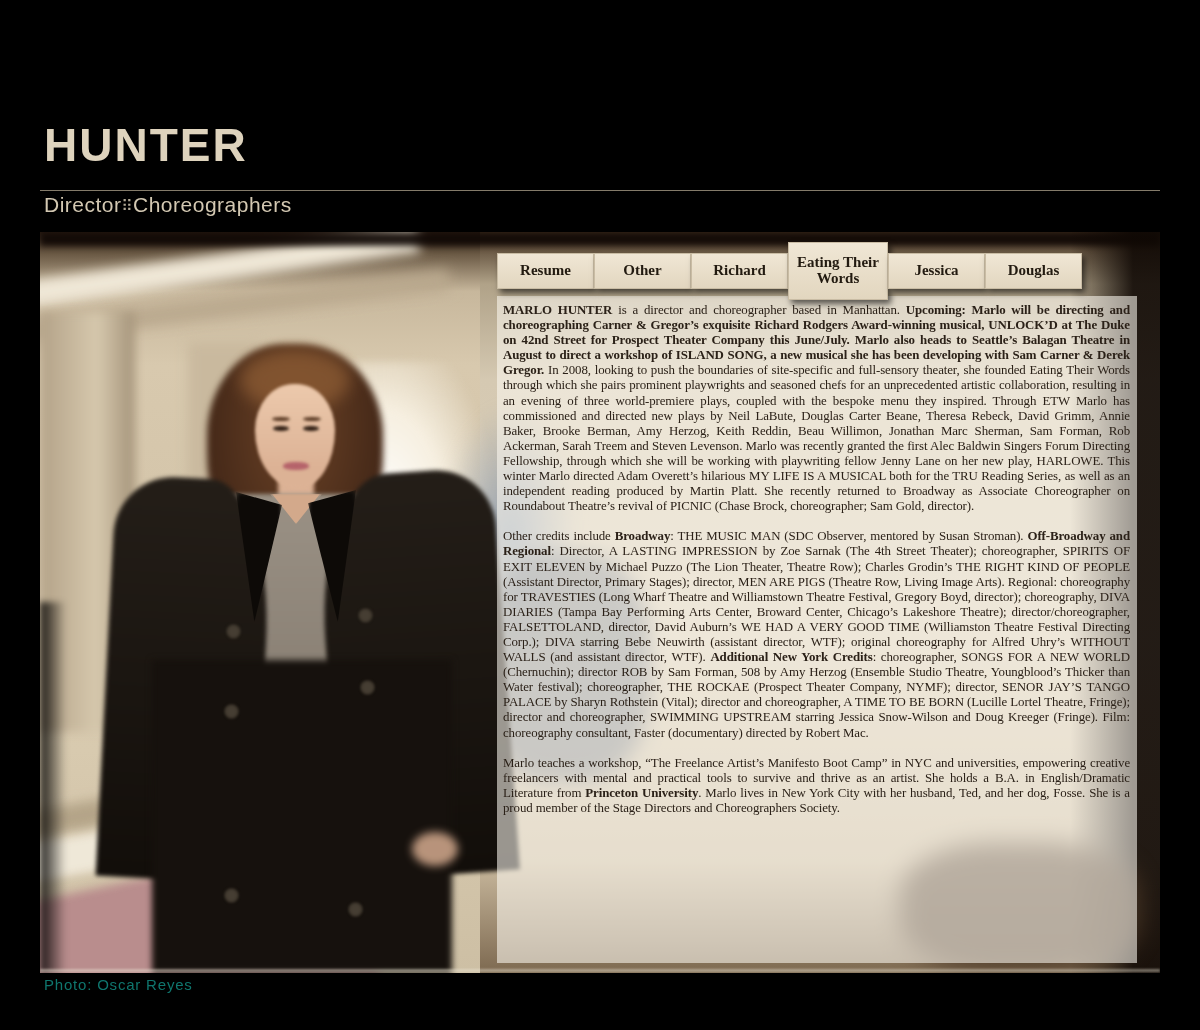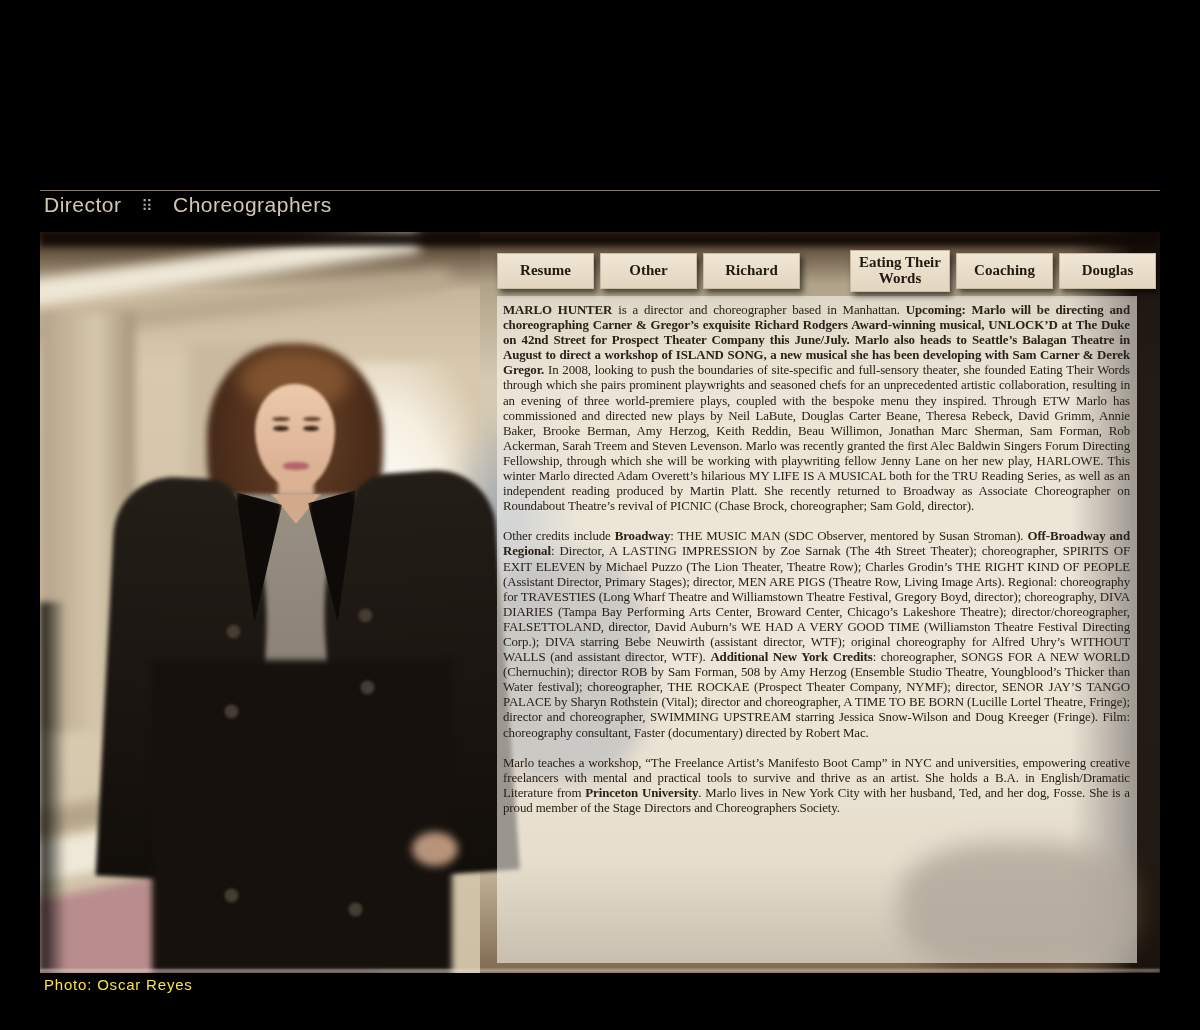--- a/index.html
+++ b/index.html
@@ -15,21 +15,21 @@
   html,body{width:1200px;height:1030px;overflow:hidden;}
   body{background:var(--page-bg);font-family:"Liberation Sans",sans-serif;position:relative;}
 
   
   .site-header{position:absolute;left:44px;top:78px;width:1116px;}
   .site-title{color:var(--accent-beige);font-family:"Liberation Sans",sans-serif;
     font-weight:bold;font-size:46px;line-height:45px;letter-spacing:2px;}
   .title-rule{position:absolute;left:40px;top:190px;width:1120px;height:1px;
     background:var(--rule-color);opacity:.8;}
   .subtitle{position:absolute;left:44px;top:193px;color:var(--subtitle-beige);
-    font-size:21px;letter-spacing:.5px;display:flex;align-items:center;gap:20px;}
+    font-size:21px;letter-spacing:.5px;display:flex;align-items:center;gap:0;}
   .dots-sep{font-family:"DejaVu Sans",sans-serif;font-size:15px;opacity:.85;
     position:relative;top:1px;}
 
   
   .content-box{position:absolute;left:40px;top:232px;width:1120px;height:741px;
     overflow:hidden;background:#2a1b12;}
   .scene div{position:absolute;pointer-events:none;}
   .sc-base{inset:0;background:linear-gradient(180deg,#2a1b12 0%,#6b5a45 3%,
     #c7b79c 8%,#d8c9ae 18%,#d3c4a9 45%,#d8caaf 70%,#cdbfa4 100%);}
   .sc-right-beige{left:440px;top:0;width:680px;height:741px;
@@ -105,47 +105,48 @@
   .fg-btn{width:15px;height:15px;background:#463e33;border-radius:50%;
     box-shadow:inset 0 0 3px #15100b;filter:blur(1px);}
   .fg-btn1{left:186px;top:392px;} .fg-btn2{left:318px;top:376px;}
   .fg-btn3{left:184px;top:472px;} .fg-btn4{left:320px;top:448px;}
   .fg-btn5{left:184px;top:656px;} .fg-btn6{left:308px;top:670px;}
   .fg-hand{left:372px;top:600px;width:46px;height:34px;background:#caa287;
     border-radius:50%;filter:blur(4px);opacity:.9;}
 
   
   .nav-tabs{position:absolute;left:457px;top:18px;width:620px;height:42px;
-    display:flex;align-items:center;gap:6px;z-index:5;}
+    display:flex;align-items:center;z-index:5;}
   .nav-btn{flex:0 0 auto;width:97px;height:36px;background:var(--button-bg);
     background-image:linear-gradient(180deg,#f0e7d5,#e2d6bf);
     border:1px solid #c9bca4;box-shadow:3px 4px 6px rgba(0,0,0,.6);
     color:var(--button-text);font-family:"Liberation Serif",serif;font-weight:bold;
     font-size:15px;display:flex;align-items:center;justify-content:center;
     text-align:center;line-height:1.05;cursor:pointer;}
-  .nav-btn.tall{width:100px;height:42px;margin-left:44px;}
+  .nav-btn.tall{width:100px;height:58px;}
 
   
   .bio-panel{position:absolute;left:457px;top:64px;width:640px;height:667px;
     background:rgba(252,248,240,.58);z-index:4;padding:7px 7px 8px 6px;overflow:hidden;}
   .bio-panel p{font-family:"Liberation Serif",serif;font-size:12.9px;line-height:15.1px;
     color:var(--bio-text);text-align:justify;letter-spacing:-.1px;}
   .bio-panel p + p{margin-top:15px;}
   .bio-panel .b{font-weight:bold;margin-top:16px;}
 
   
-  .photo-credit{position:absolute;left:44px;top:976px;color:#fde047;
+  .photo-credit{position:absolute;left:44px;top:976px;color:#0f766e;
     font-size:15px;letter-spacing:.8px;}
 </style>
 </head>
 <body>
 
 <header class="site-header">
   <h1 class="site-title">
     <br>
+    <span>HUNTER</span>
   </h1>
 </header>
 <div class="title-rule"></div>
 <div class="subtitle">
   <span>Director</span>
   <span class="dots-sep">⠿</span>
   <span>Choreographers</span>
 </div>
 
 <div class="content-box">
@@ -192,21 +193,21 @@
     <div class="sc-right-dark"></div>
     <div class="sc-bottomright-blob"></div>
     <div class="sc-bottom-line"></div>
   </div>
 
   <nav class="nav-tabs">
     <button class="nav-btn">Resume</button>
     <button class="nav-btn">Other</button>
     <button class="nav-btn">Richard</button>
     <button class="nav-btn tall">Eating Their Words</button>
-    <button class="nav-btn">Coaching</button>
+    <button class="nav-btn">Jessica</button>
     <button class="nav-btn">Douglas</button>
   </nav>
 
   <div class="bio-panel">
       <p><span class="b">MARLO HUNTER</span><span> is a director and choreographer based in Manhattan. </span><span class="b">Upcoming:  Marlo will be directing and choreographing Carner &amp; Gregor’s exquisite Richard Rodgers Award-winning musical, UNLOCK’D at The Duke on 42nd Street for Prospect Theater Company this June/July. Marlo also heads to Seattle’s Balagan Theatre in August to direct a workshop of ISLAND SONG, a new musical she has been developing with Sam Carner &amp; Derek Gregor.</span><span> In 2008, looking to push the boundaries of site-specific and full-sensory theater, she founded Eating Their Words through which she pairs prominent playwrights and seasoned chefs for an unprecedented artistic collaboration, resulting in an evening of three world-premiere plays, coupled with the bespoke menu they inspired.  Through ETW Marlo has commissioned and directed new plays by Neil LaBute, Douglas Carter Beane, Theresa Rebeck, David Grimm, Annie Baker, Brooke Berman, Amy Herzog, Keith Reddin, Beau Willimon, Jonathan Marc Sherman, Sam Forman, Rob Ackerman, Sarah Treem and Steven Levenson.  Marlo was recently granted the first Alec Baldwin Singers Forum Directing Fellowship, through which she will be working with playwriting fellow Jenny Lane on her new play, HARLOWE. This winter Marlo directed Adam Overett’s hilarious MY LIFE IS A MUSICAL both for the TRU Reading Series, as well as an independent reading produced by Martin Platt.  She recently returned to Broadway as Associate Choreographer on Roundabout Theatre’s revival of PICNIC (Chase Brock, choreographer; Sam Gold, director).</span></p>
       <p><span>Other credits include </span><span class="b">Broadway</span><span>: THE MUSIC MAN (SDC Observer, mentored by Susan Stroman). </span><span class="b">Off-Broadway and Regional</span><span>: Director, A LASTING IMPRESSION by Zoe Sarnak (The 4th Street Theater); choreographer, SPIRITS OF EXIT ELEVEN by Michael Puzzo (The Lion Theater, Theatre Row); Charles Grodin’s THE RIGHT KIND OF PEOPLE (Assistant Director, Primary Stages); director, MEN ARE PIGS (Theatre Row, Living Image Arts). Regional: choreography for TRAVESTIES (Long Wharf Theatre and Williamstown Theatre Festival, Gregory Boyd, director); choreography, DIVA DIARIES (Tampa Bay Performing Arts Center, Broward Center, Chicago’s Lakeshore Theatre); director/choreographer, FALSETTOLAND, director, David Auburn’s WE HAD A VERY GOOD TIME (Williamston Theatre Festival Directing Corp.); DIVA starring Bebe Neuwirth (assistant director, WTF); original choreography for Alfred Uhry’s WITHOUT WALLS (and assistant director, WTF).  </span><span class="b">Additional New York Credits</span><span>: choreographer, SONGS FOR A NEW WORLD (Chernuchin); director ROB by Sam Forman, 508 by Amy Herzog (Ensemble Studio Theatre, Youngblood’s Thicker than Water festival); choreographer, THE ROCKAE (Prospect Theater Company, NYMF); director, SENOR JAY’S TANGO PALACE by Sharyn Rothstein (Vital); director and choreographer, A TIME TO BE BORN (Lucille Lortel Theatre, Fringe); director and choreographer, SWIMMING UPSTREAM starring Jessica Snow-Wilson and Doug Kreeger (Fringe). Film: choreography consultant, Faster (documentary) directed by Robert Mac.</span></p>
       <p><span>Marlo teaches a workshop, “The Freelance Artist’s Manifesto Boot Camp” in NYC and universities, empowering creative freelancers with mental and practical tools to survive and thrive as an artist.  She holds a B.A. in English/Dramatic Literature from </span><span class="b">Princeton University</span><span>. Marlo lives in New York City with her husband, Ted, and her dog, Fosse.  She is a proud member of the Stage Directors and Choreographers Society.</span></p>
     </div>
 </div>
 

